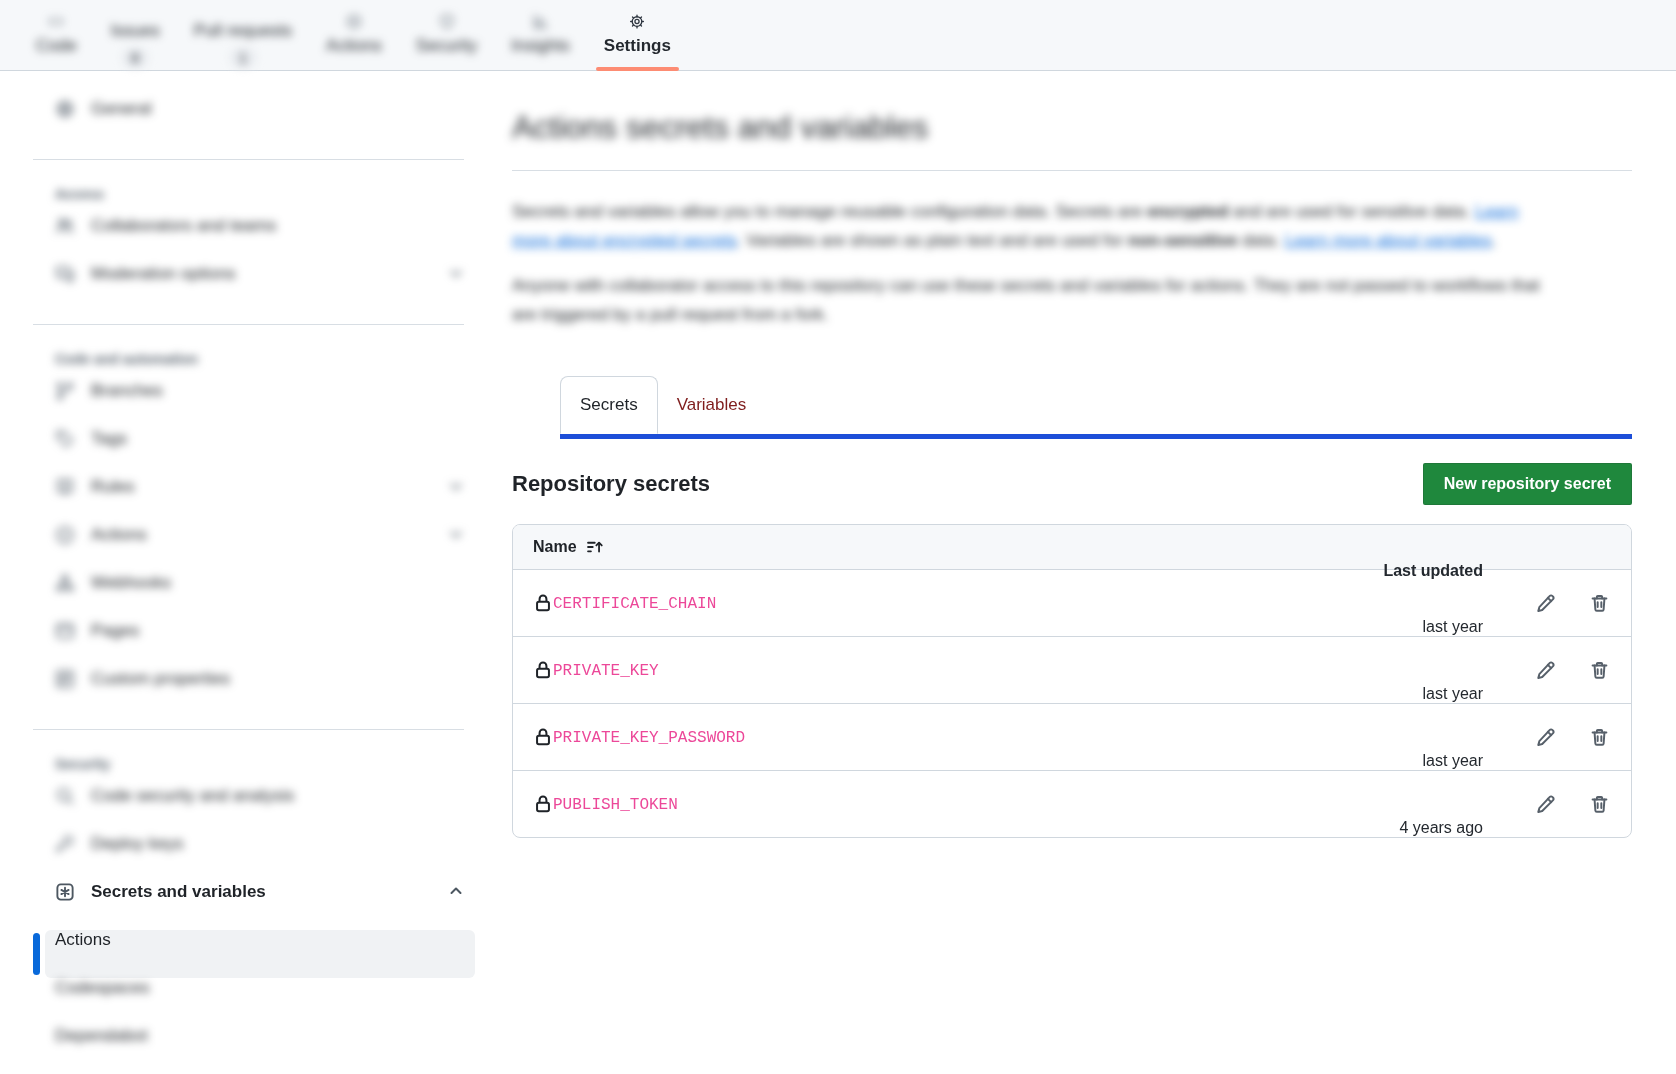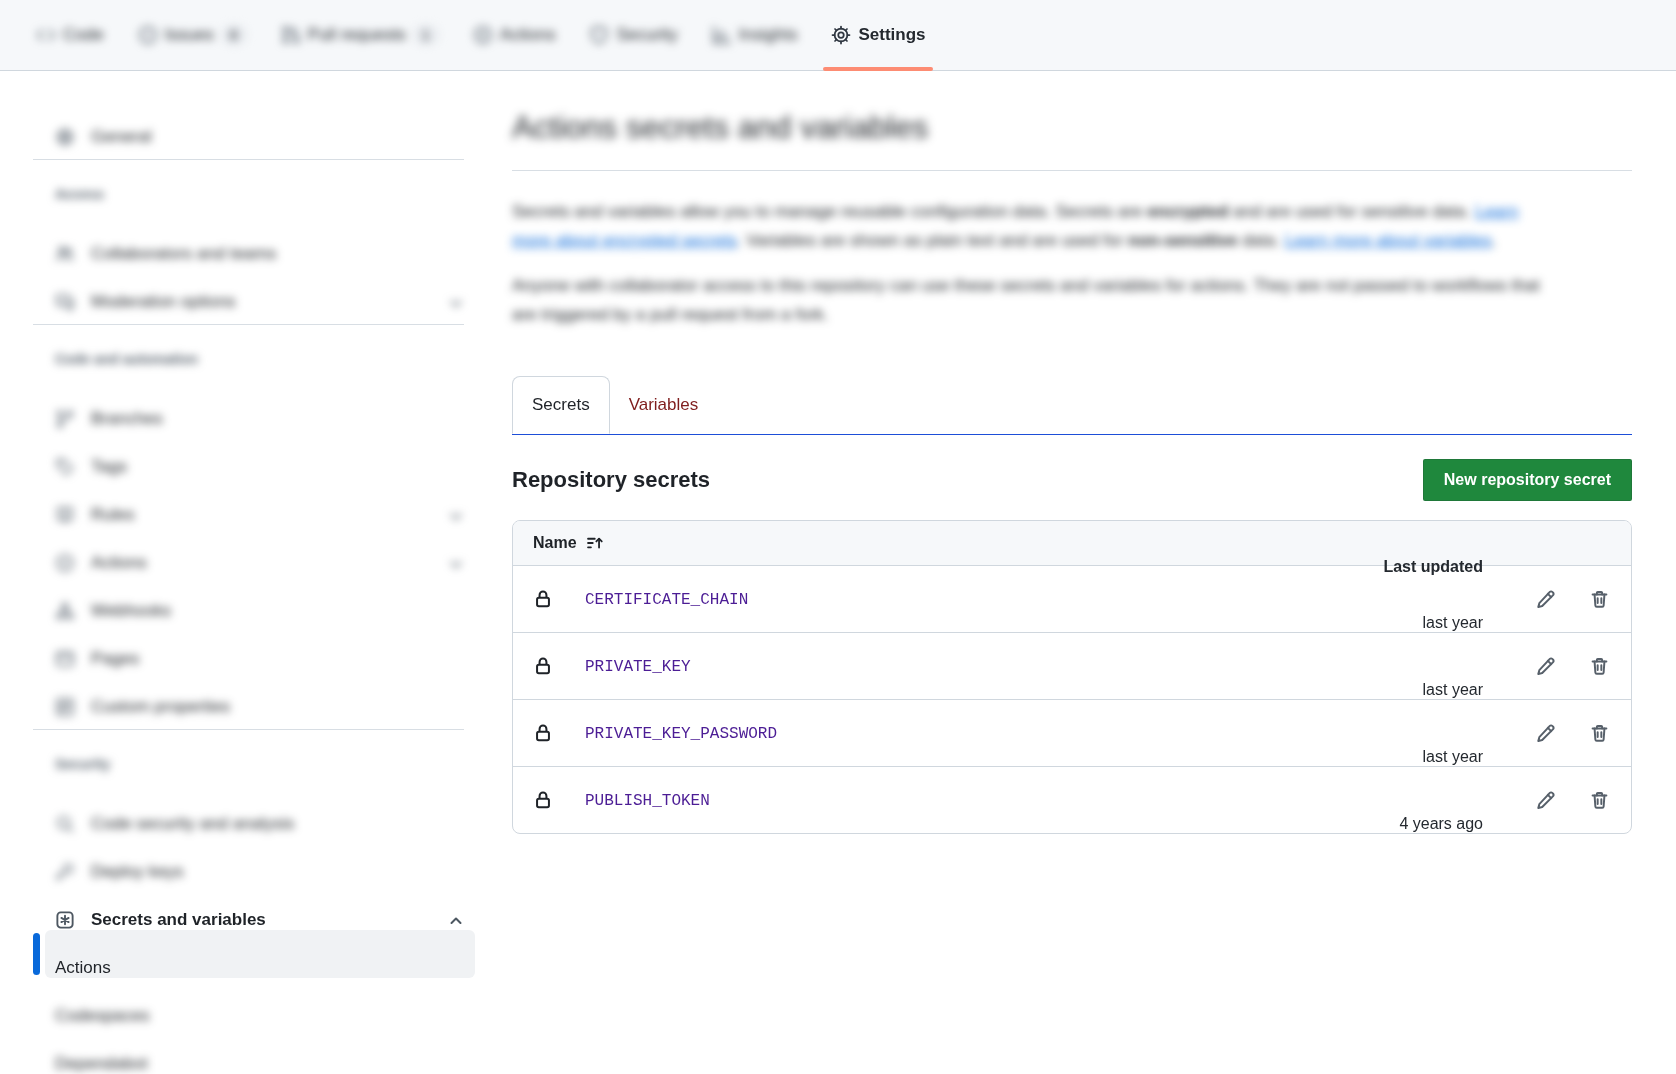--- a/index.html
+++ b/index.html
@@ -15,42 +15,42 @@
   .bl5  { filter: blur(5px); }
 
   
   .topnav {
     display:flex; align-items:stretch; height:71px;
     background:#f6f8fa; border-bottom:1px solid #d0d7de;
     padding:0 22px; gap:6px;
   }
   .nav-item {
     position:relative; display:flex; align-items:center; gap:7px;
-    padding:14px 14px; font-size:17px; color:#24292f; cursor:pointer; white-space:nowrap;
+    padding:14px 14px; font-size:17px; color:#24292f; cursor:pointer; white-space:nowrap;flex-direction:column;
   }
   .nav-item svg { width:20px; height:20px; color:#59636e; }
   .nav-item.active { font-weight:700; }
   .nav-item.active svg { color:#2f3741; }
   .nav-item.active::after {
     content:""; position:absolute; left:6px; right:6px; bottom:-1px;
     height:4px; border-radius:4px; background:#fd8c73;
   }
   .counter {
     background:#e7eaee; border-radius:999px; padding:2px 9px;
     font-size:14px; font-weight:400; color:#24292f;
   }
 
   
   .page { display:flex; height:1003px; }
 
   
   .sidebar { width:478px; min-width:478px; padding:28px 0 0 33px; }
   .sb-list { list-style:none; margin:0; padding:0; }
   .sb-item {
-    position:relative; display:flex; align-items:flex-end; gap:16px;
+    position:relative; display:flex; align-items:flex-start; gap:16px;
     height:48px; padding:0 10px; margin:0 3px 0 12px;
     border-radius:6px; font-size:17px; color:#1f2328; cursor:pointer; white-space:nowrap;
   }
   .sb-item svg { width:20px; height:20px; color:#59636e; flex:none; }
   .sb-item .chev { margin-left:auto; }
   .sb-item .chev svg { width:18px; height:18px; }
   .sb-item.bold { font-weight:700; }
   .sb-item.bold svg { color:#4d5761; }
   .sb-item.active { background:#f0f2f4; }
   .sb-item.active::before {
@@ -66,21 +66,21 @@
 
   
   .content { flex:1; min-width:0; padding:34px 44px 0 34px; }
   .page-title { margin:0; font-size:32px; font-weight:400; line-height:45px; color:#1f2328; }
   .title-div { border:none; border-top:1px solid #d8dee4; margin:20px 0 0 0; }
   .intro p { margin:26px 0 0 0; font-size:17px; line-height:29px; color:#1f2328; max-width:1045px; }
   .intro p + p { margin-top:16px; }
   .intro b { font-weight:700; }
   a.link { color:#0969da; text-decoration:underline; cursor:pointer; }
 
-  .tabnav { display:flex; align-items:stretch; border-bottom:1px solid #1d4ed8; margin-top:47px; }
+  .tabnav { display:flex; align-items:stretch; border-bottom:5px solid #1d4ed8; margin-top:47px;margin-left:48px; }
   .tab {
     display:flex; align-items:center; height:58px; padding:0 19px;
     font-size:17px; cursor:pointer;
   }
   .tab.active {
     background:#ffffff; border:1px solid #d0d7de; border-bottom:1px solid #ffffff;
     border-radius:8px 8px 0 0; margin-bottom:-1px; color:#1f2328;
   }
   .tab.inactive { color:#7f1d1d; }
 
@@ -93,21 +93,21 @@
   }
 
   .secrets-table { margin-top:19px; border:1px solid #d0d7de; border-radius:8px; overflow:hidden; background:#fff; }
   .t-head {
     display:flex; align-items:center; height:44px; padding:0 20px;
     background:#f6f8fa; font-size:16px; font-weight:600; color:#1f2328;
   }
   .t-row { display:flex; align-items:center; height:67px; padding:0 20px; border-top:1px solid #d0d7de; }
   .col-name { flex:1; display:flex; align-items:flex-end; gap:0; min-width:0; }
   .col-name svg.lock { width:20px; height:20px; color:#1f2328; flex:none; }
-  .name-text { font-family:"Liberation Mono","DejaVu Sans Mono",monospace; font-size:16px; color:#4c1d95;margin-left:32px; }
+  .name-text { font-family:"Liberation Mono","DejaVu Sans Mono",monospace; font-size:16px; color:#ec4899; }
   .sort-ic { margin-left:9px; color:#1f2328; }
   .sort-ic svg { width:18px; height:18px; }
   .col-updated { width:140px; text-align:right; font-size:16px; color:#24292f; white-space:nowrap;margin-top:48px; }
   .col-actions { width:128px; display:flex; justify-content:flex-end; align-items:center; gap:30px; }
   .icon-btn {
     background:none; border:none; padding:0; margin:0; cursor:pointer;
     width:24px; height:24px; display:flex; align-items:center; justify-content:center; color:#57606a;
   }
   .icon-btn svg { width:21px; height:21px; }
 </style>

